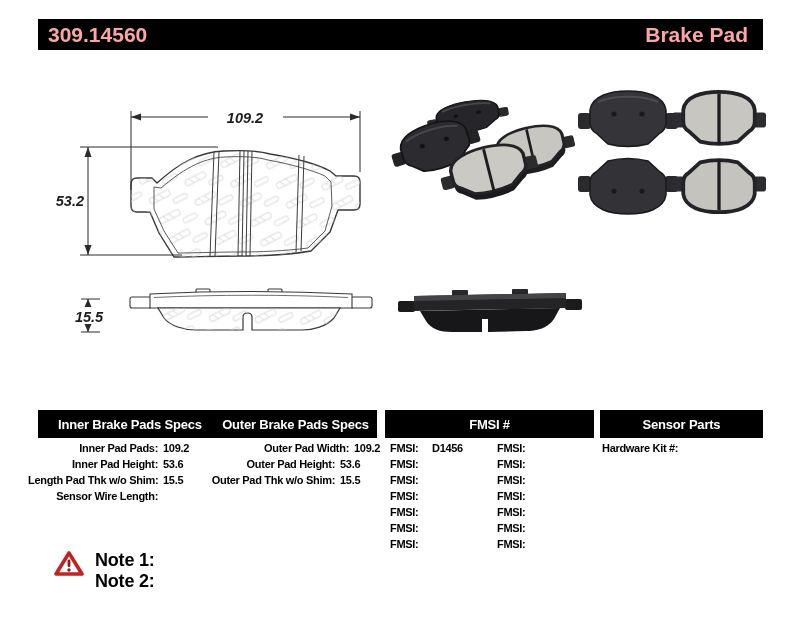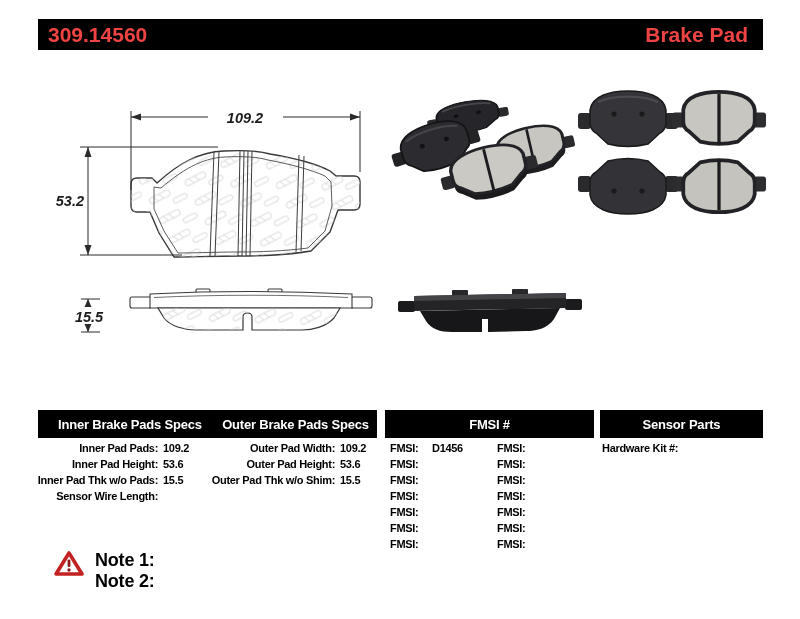--- a/index.html
+++ b/index.html
@@ -2,21 +2,21 @@
 <html><head>
 <meta charset="utf-8">
 <style>
   html,body{margin:0;padding:0;background:#ffffff;}
   #screen{
     position:relative;width:800px;height:619px;background:#ffffff;overflow:hidden;
     font-family:"Liberation Sans",sans-serif;color:#000;
   }
   .abs{position:absolute;}
   
-  .title-bar{left:38px;top:19px;width:725px;height:31px;background:#000;color:#ef4444;
+  .title-bar{left:38px;top:19px;width:725px;height:31px;background:#000;color:#fca5a5;
     display:flex;align-items:center;justify-content:space-between;}
   .part-number{font-size:21px;font-weight:bold;padding-left:10px;letter-spacing:0;}
   .product-name{font-size:21px;font-weight:bold;padding-right:15px;}
   
   .hdr-bar{top:410px;height:28px;background:#000;display:flex;}
   .hdr-cell{display:flex;align-items:center;justify-content:center;color:#fff;
     font-size:13px;font-weight:bold;letter-spacing:-0.2px;white-space:nowrap;}
   
   .row{position:absolute;height:16px;line-height:16px;font-size:11px;font-weight:bold;
     white-space:nowrap;letter-spacing:-0.3px;}
@@ -200,27 +200,27 @@
     <div class="hdr-cell" style="width:163px;">Sensor Parts</div>
   </div>
 
   <div class="row" style="left:28px;top:440px;">
     <span class="lblr" style="width:130px;">Inner Pad Pads:</span><span class="val">109.2</span>
   </div>
   <div class="row" style="left:28px;top:456px;">
     <span class="lblr" style="width:130px;">Inner Pad Height:</span><span class="val">53.6</span>
   </div>
   <div class="row" style="left:28px;top:472px;">
-    <span class="lblr" style="width:130px;">Inner Pad Thk w/o Pads:</span><span class="val">15.5</span>
+    <span class="lblr" style="width:130px;">Length Pad Thk w/o Shim:</span><span class="val">15.5</span>
   </div>
   <div class="row" style="left:28px;top:488px;">
     <span class="lblr" style="width:130px;">Sensor Wire Length:</span><span class="val"></span>
   </div>
 
-  <div class="row" style="left:205px;top:440px;">
+  <div class="row" style="left:219px;top:440px;">
     <span class="lblr" style="width:130px;">Outer Pad Width:</span><span class="val">109.2</span>
   </div>
   <div class="row" style="left:205px;top:456px;">
     <span class="lblr" style="width:130px;">Outer Pad Height:</span><span class="val">53.6</span>
   </div>
   <div class="row" style="left:205px;top:472px;">
     <span class="lblr" style="width:130px;">Outer Pad Thk w/o Shim:</span><span class="val">15.5</span>
   </div>
 
   <div class="row" style="left:390px;top:440px;">

